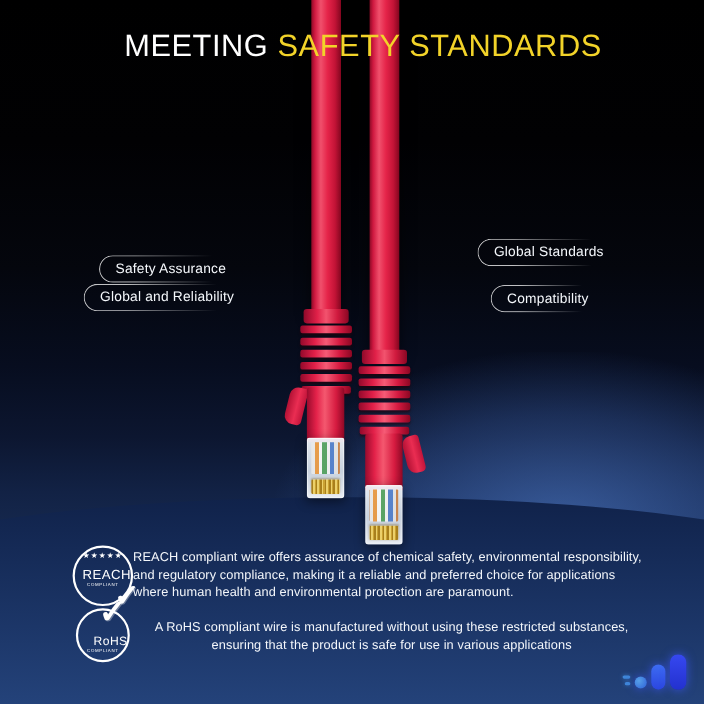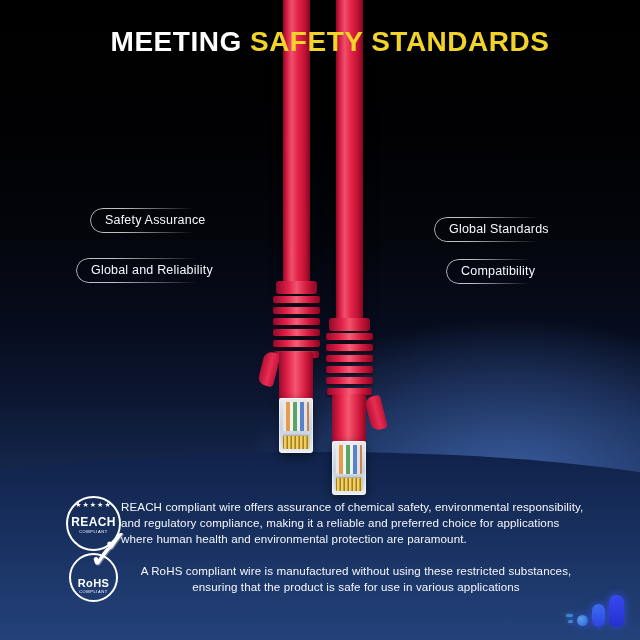--- a/index.html
+++ b/index.html
@@ -27,42 +27,42 @@
     width: 920px; height: 420px; z-index: 2;
     border-radius: 460px 460px 0 0 / 72px 72px 0 0;
     background: linear-gradient(180deg,
       #10224a 0%, #1c3668 28%, #2a4c88 58%, #3a5fa4 82%, #45699f 100%);
   }
 
   
   .title {
     position: absolute; top: 26px; left: 0; right: 0; z-index: 6;
     text-align: center;
-    font-size: 28px; font-weight: bold; letter-spacing: 0.5px;
+    font-size: 28px; font-weight: normal; letter-spacing: 0.5px;
     color: #ffffff;
     padding-left: 20px;
   }
   .title .hl { color: #f2d329; }
 
   
   .pill {
     position: absolute; z-index: 6;
     height: 25px; line-height: 25px;
     padding: 0 15px;
     color: #f5f8fc; font-size: 12.5px; letter-spacing: 0.2px;
     border-radius: 13px;
   }
   .pill::before {
     content: ""; position: absolute; inset: 0;
     border: 1.4px solid rgba(255,255,255,0.75);
     border-radius: 13px;
     -webkit-mask: linear-gradient(to right, #000 25%, transparent 80%);
             mask: linear-gradient(to right, #000 25%, transparent 80%);
   }
-  .pill-safety        { left: 90px;  top: 208px; }
+  .pill-safety        { left: 90px;  top: 232px; }
   .pill-quality       { left: 76px;  top: 258px; }
   .pill-global        { left: 434px; top: 217px; }
   .pill-compatibility { left: 446px; top: 259px; }
 
   
   .cable { position: absolute; z-index: 3; }
   .cable .tube {
     position: absolute; top: 0; width: 27px;
     background: linear-gradient(90deg,
       #8c0a26 0%, #cf1840 12%, #f0506c 32%, #e52449 55%, #c21336 80%, #83061f 100%);
@@ -132,21 +132,21 @@
 
   
   .badge {
     position: absolute; z-index: 6;
     border: 2.5px solid #ffffff; border-radius: 50%;
     color: #ffffff; text-align: center;
   }
   .badge-reach { left: 66px; top: 496px; width: 55px; height: 55px; }
   .badge-rohs  { left: 69px; top: 553px; width: 49px; height: 49px; }
   .badge .stars { position: absolute; top: 3px; left: 0; right: 0; font-size: 7px; letter-spacing: 1px; }
-  .badge .b-title { position: absolute; left: 0; right: 0; font-weight: bold; letter-spacing: 0.4px; }
+  .badge .b-title { position: absolute; left: 0; right: 0; font-weight: normal; letter-spacing: 0.4px; text-align: right; }
   .badge-reach .b-title { top: 17px; font-size: 12px; }
   .badge-rohs  .b-title { top: 22px; font-size: 11px; }
   .badge .b-sub { position: absolute; left: 0; right: 0; font-size: 4px; letter-spacing: 0.6px; }
   .badge-reach .b-sub { top: 31px; }
   .badge-rohs  .b-sub { top: 34px; }
   .badge .check { position: absolute; font-weight: bold; line-height: 1; text-shadow: 1px 1px 0 rgba(255,255,255,0.35); }
   .badge-reach .check { right: -8px; bottom: -7px; font-size: 28px; }
   .badge-rohs  .check { right: 1px; top: -13px; font-size: 30px; }
 
   .compliance-text {

